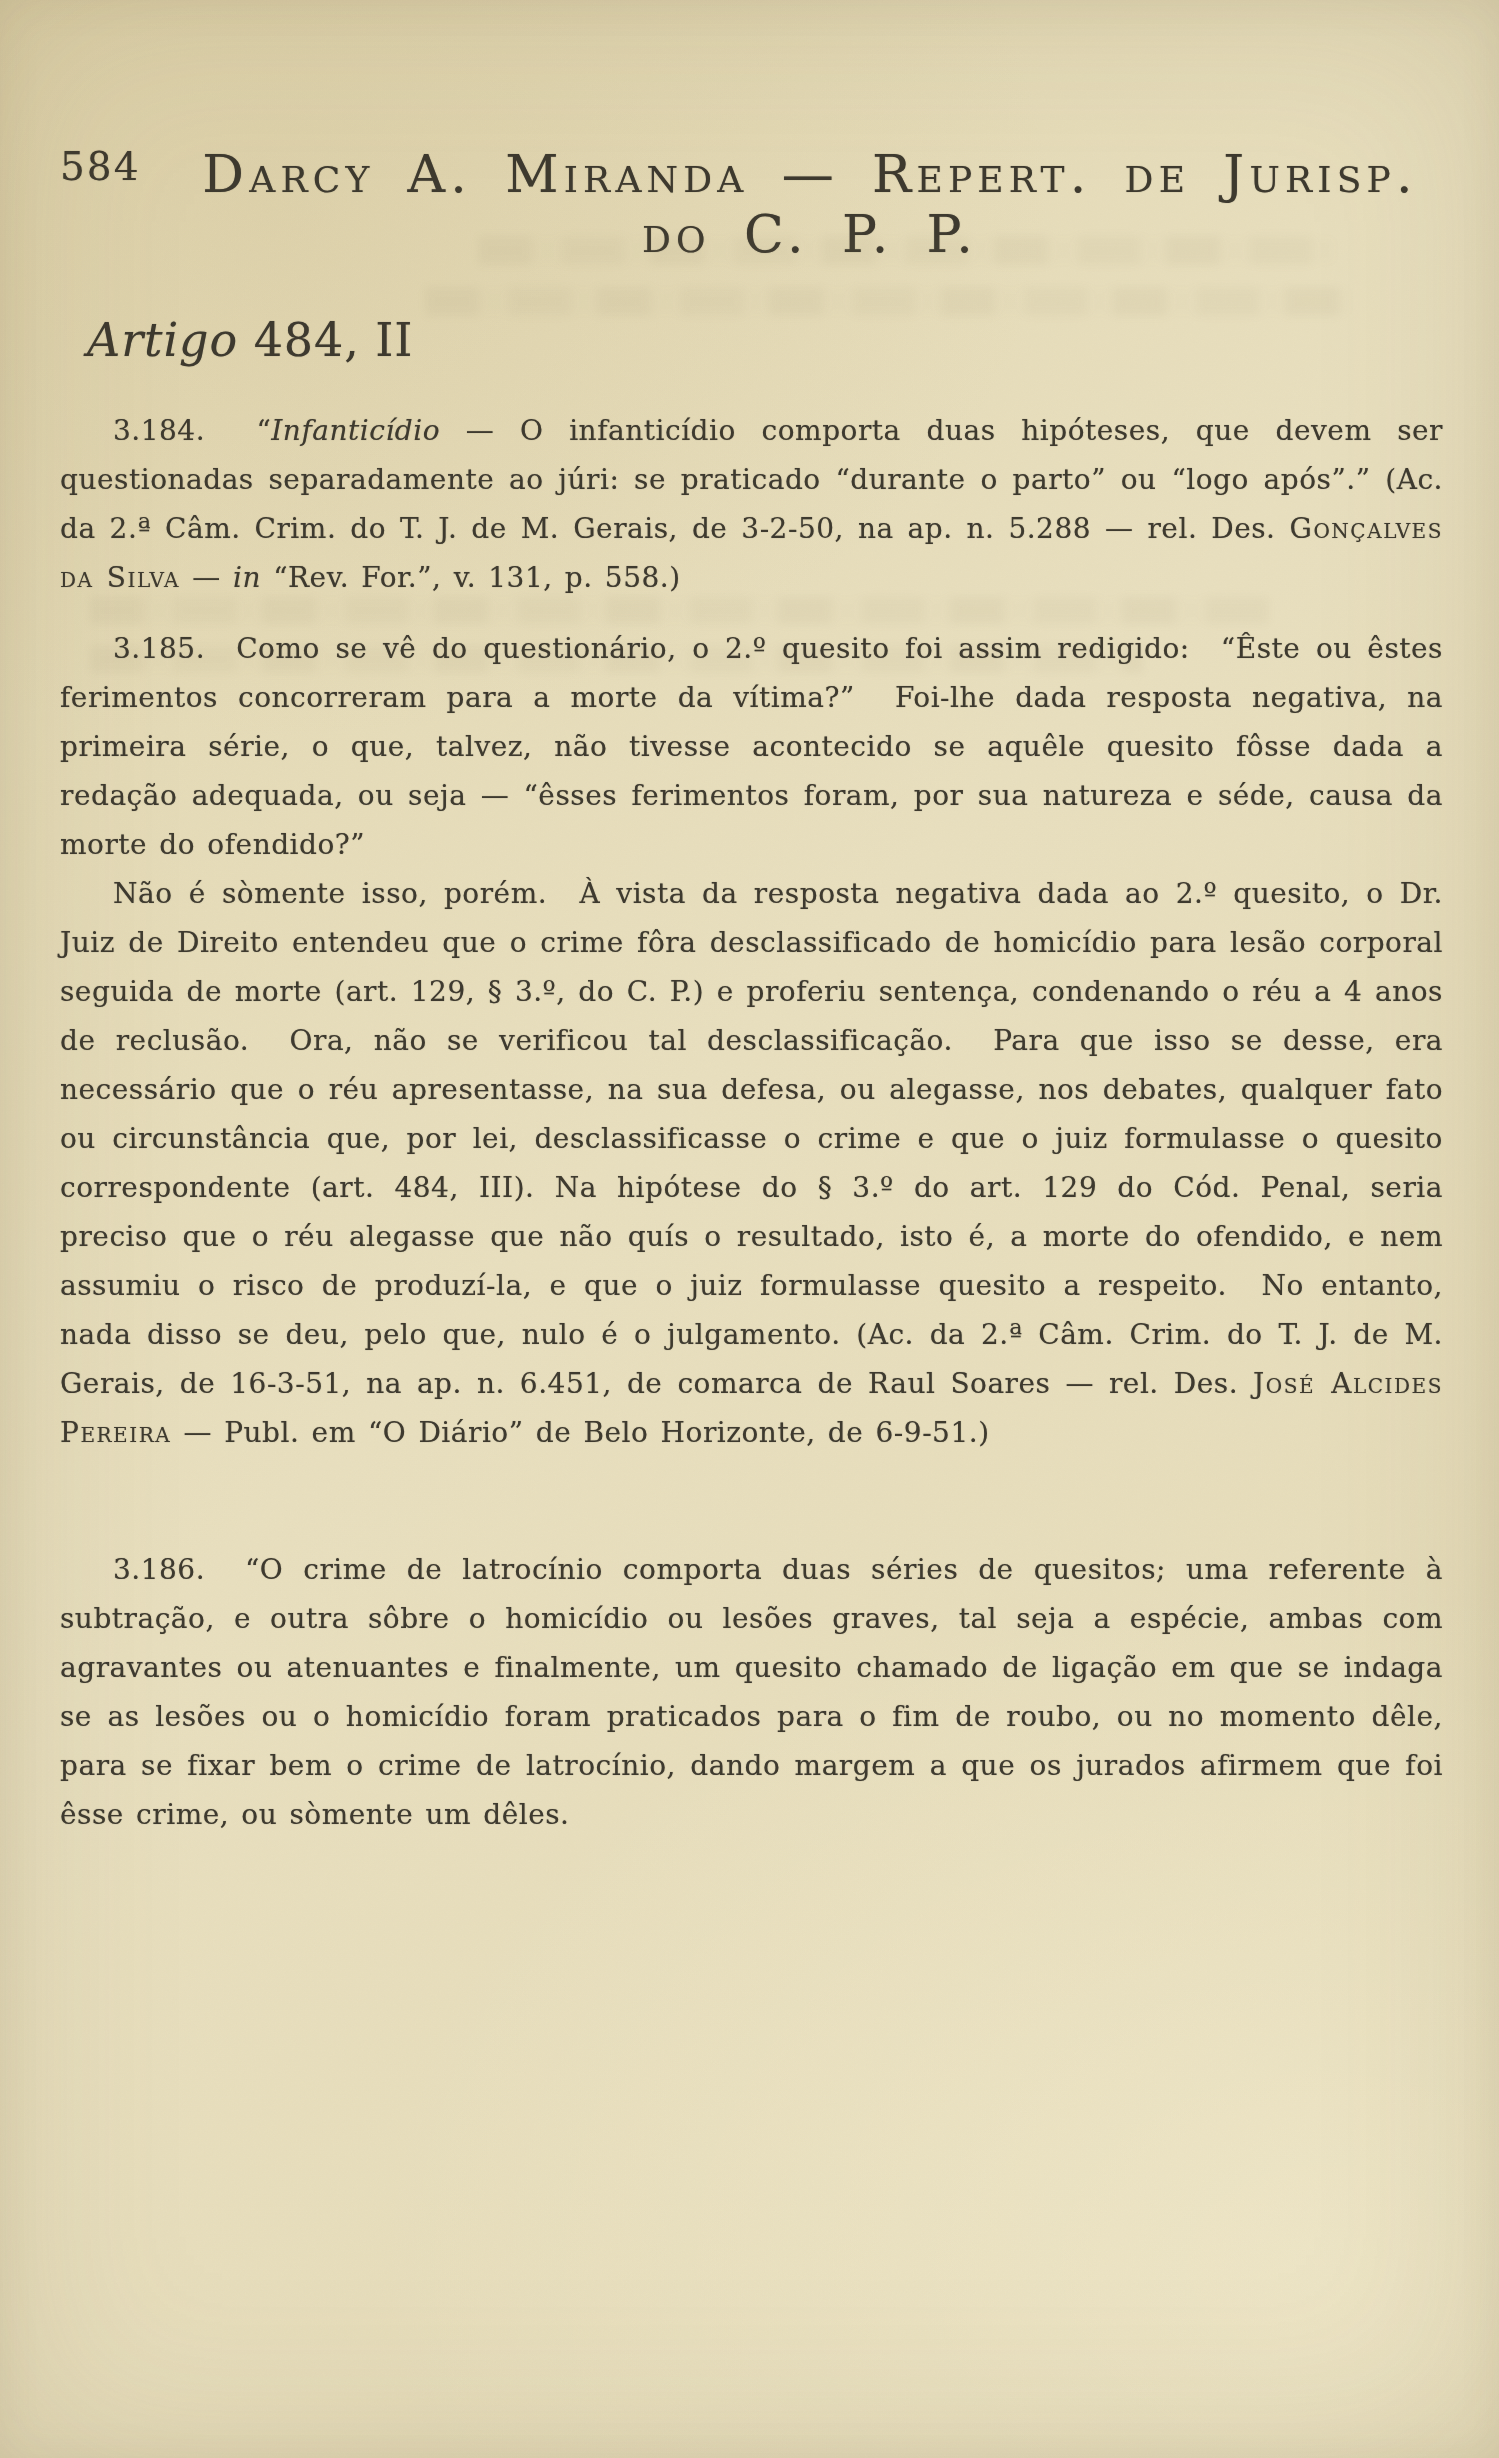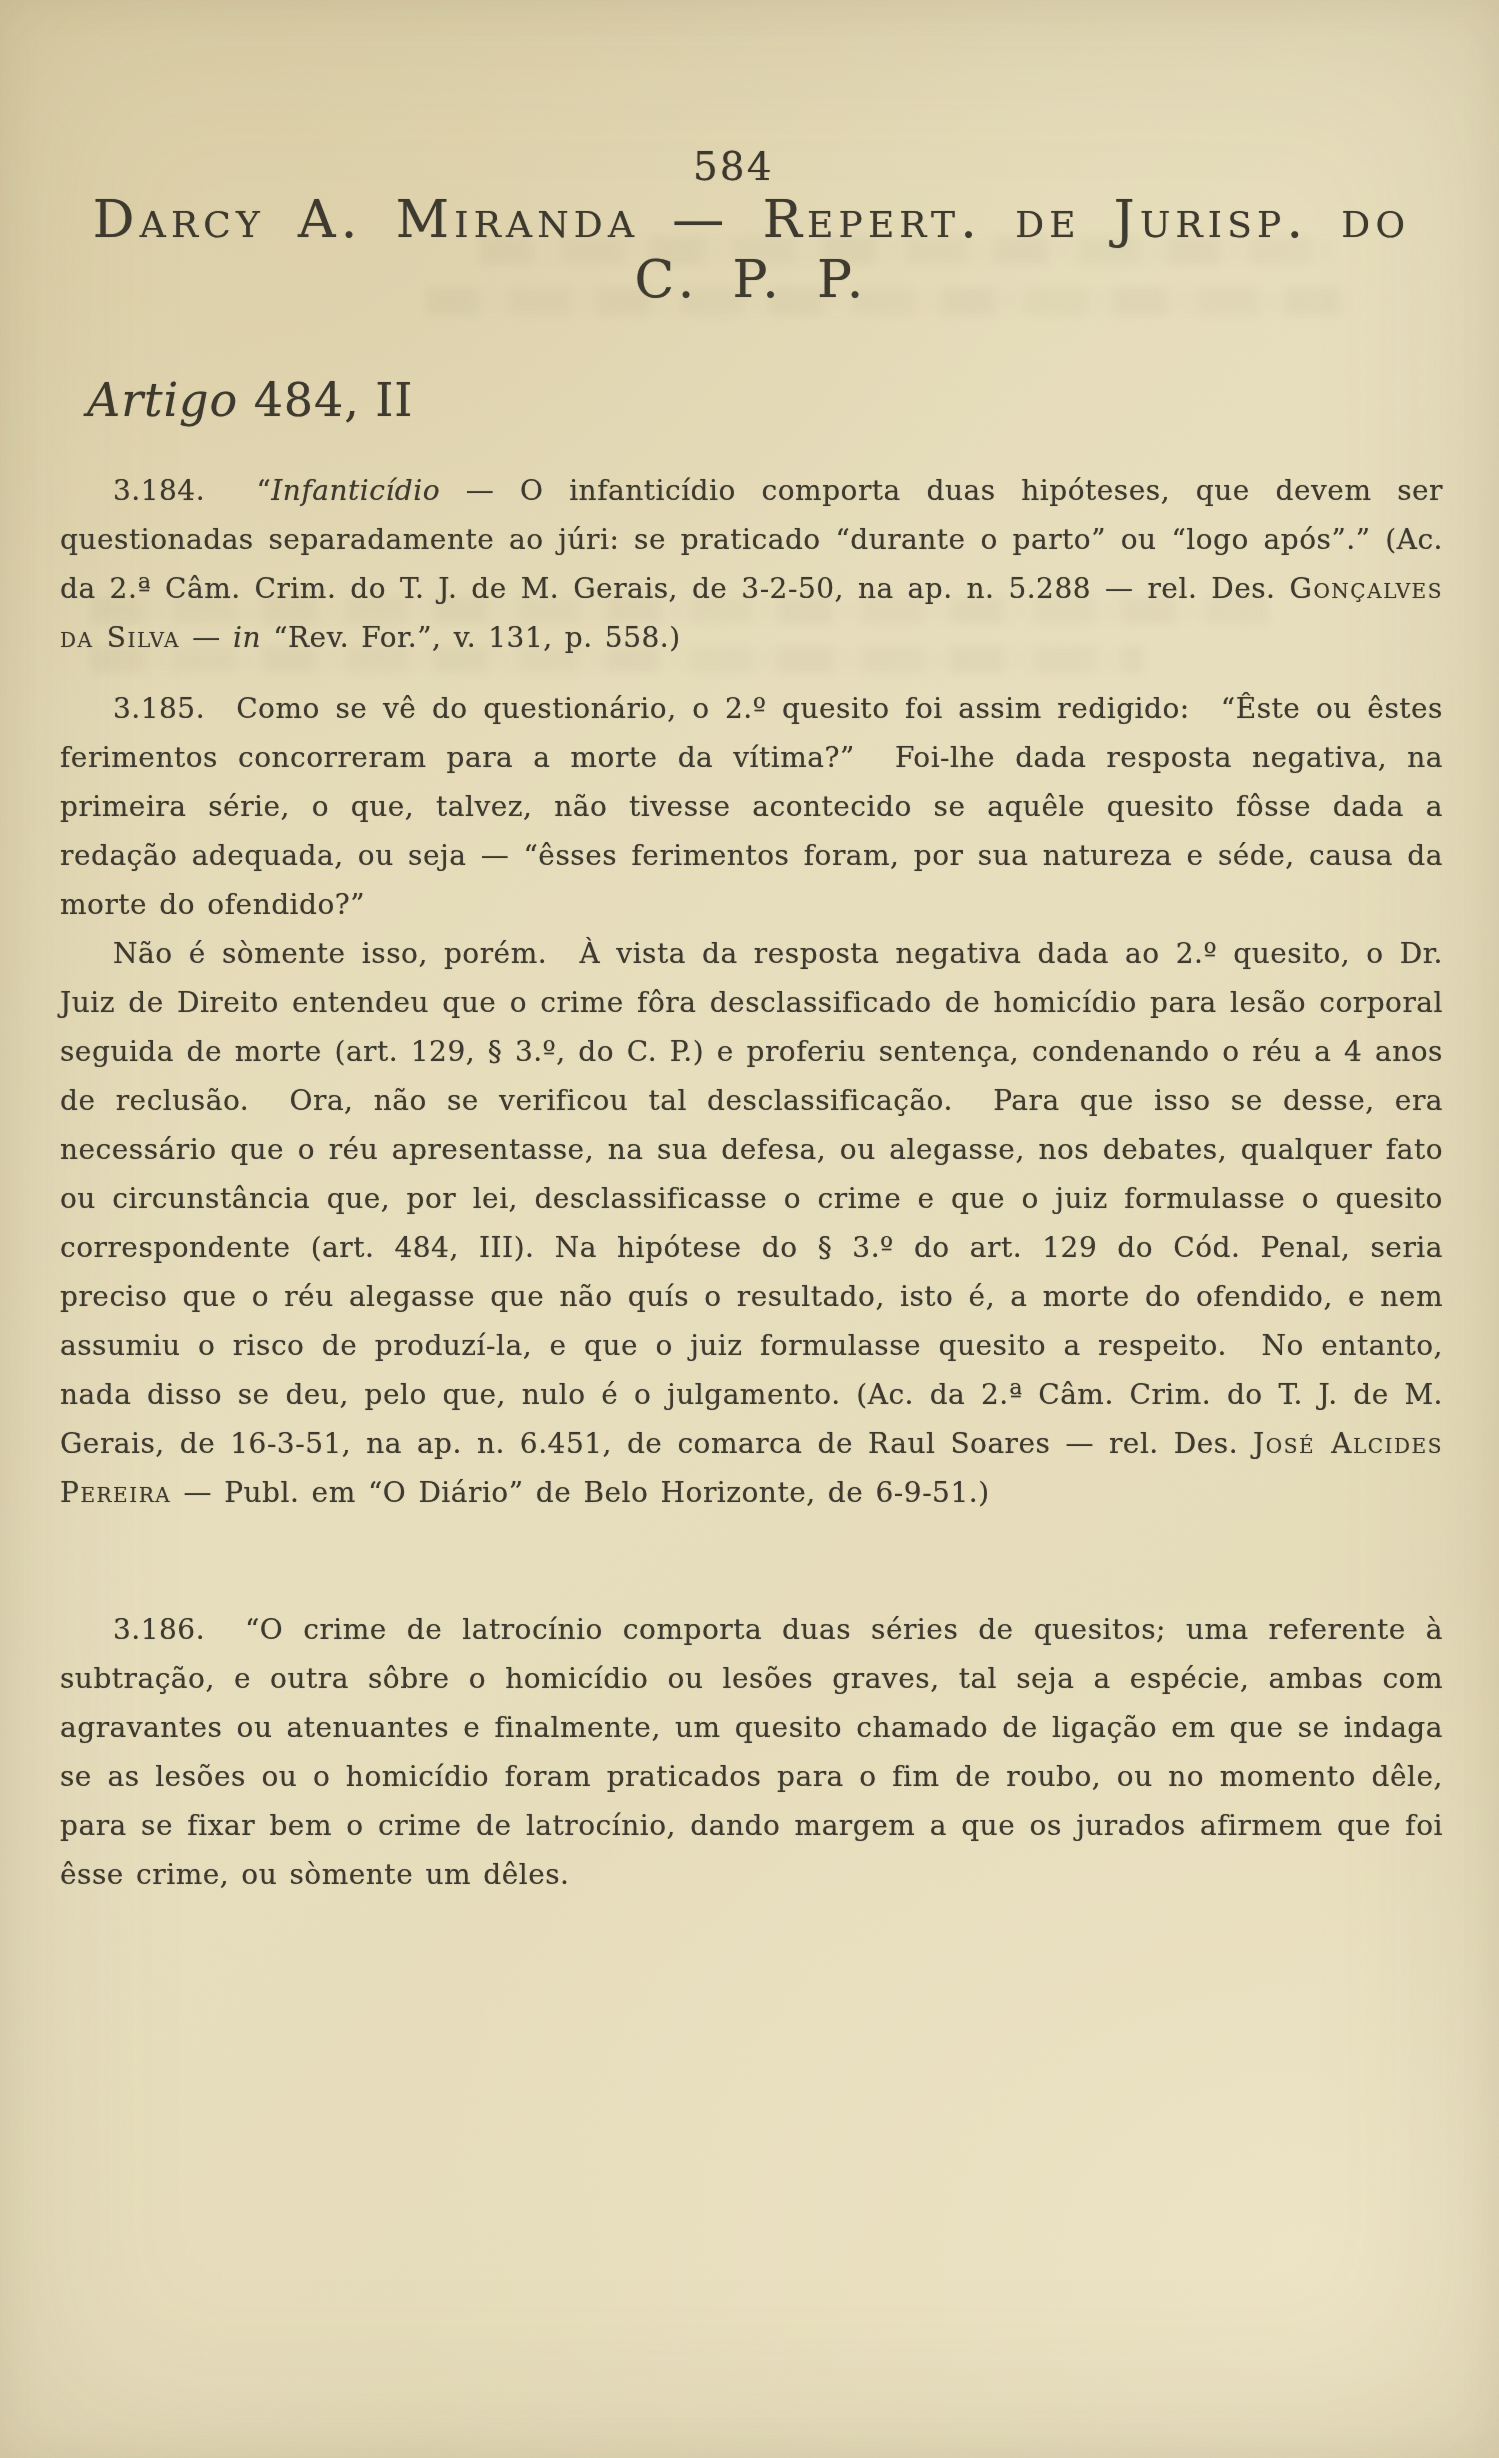--- a/index.html
+++ b/index.html
@@ -27,39 +27,38 @@
   }
   .page::after {
     content: "";
     position: absolute;
     inset: 0;
     pointer-events: none;
     box-shadow: inset 0 0 185px rgba(112, 92, 52, 0.17), inset 0 0 44px rgba(112, 92, 52, 0.09);
   }
   .page-header {
     display: flex;
-    align-items: center;
+    align-items: flex-start;
     font-size: 39px;
     text-shadow: 0 0 1px rgba(58,54,44,0.55);
-    flex-direction: column;
   }
   .page-number {
     width: 117px;
     letter-spacing: 2px;
   }
   .running-title {
     flex: 1;
     text-align: center;
     font-variant: small-caps;
     font-size: 52px;
     letter-spacing: 0.10em;
     word-spacing: 0.22em;
   }
   .article-heading {
-    margin: 64px 0 0 27px;
+    margin: 49px 0 0 27px;
     font-size: 46px;
     font-weight: normal;
     letter-spacing: 0.02em;
     text-shadow: 0 0 1px rgba(58,54,44,0.5);
   }
   .article-heading .it { font-style: italic; }
   .body-text {
     margin-top: 39px;
     position: relative;
     z-index: 2;

